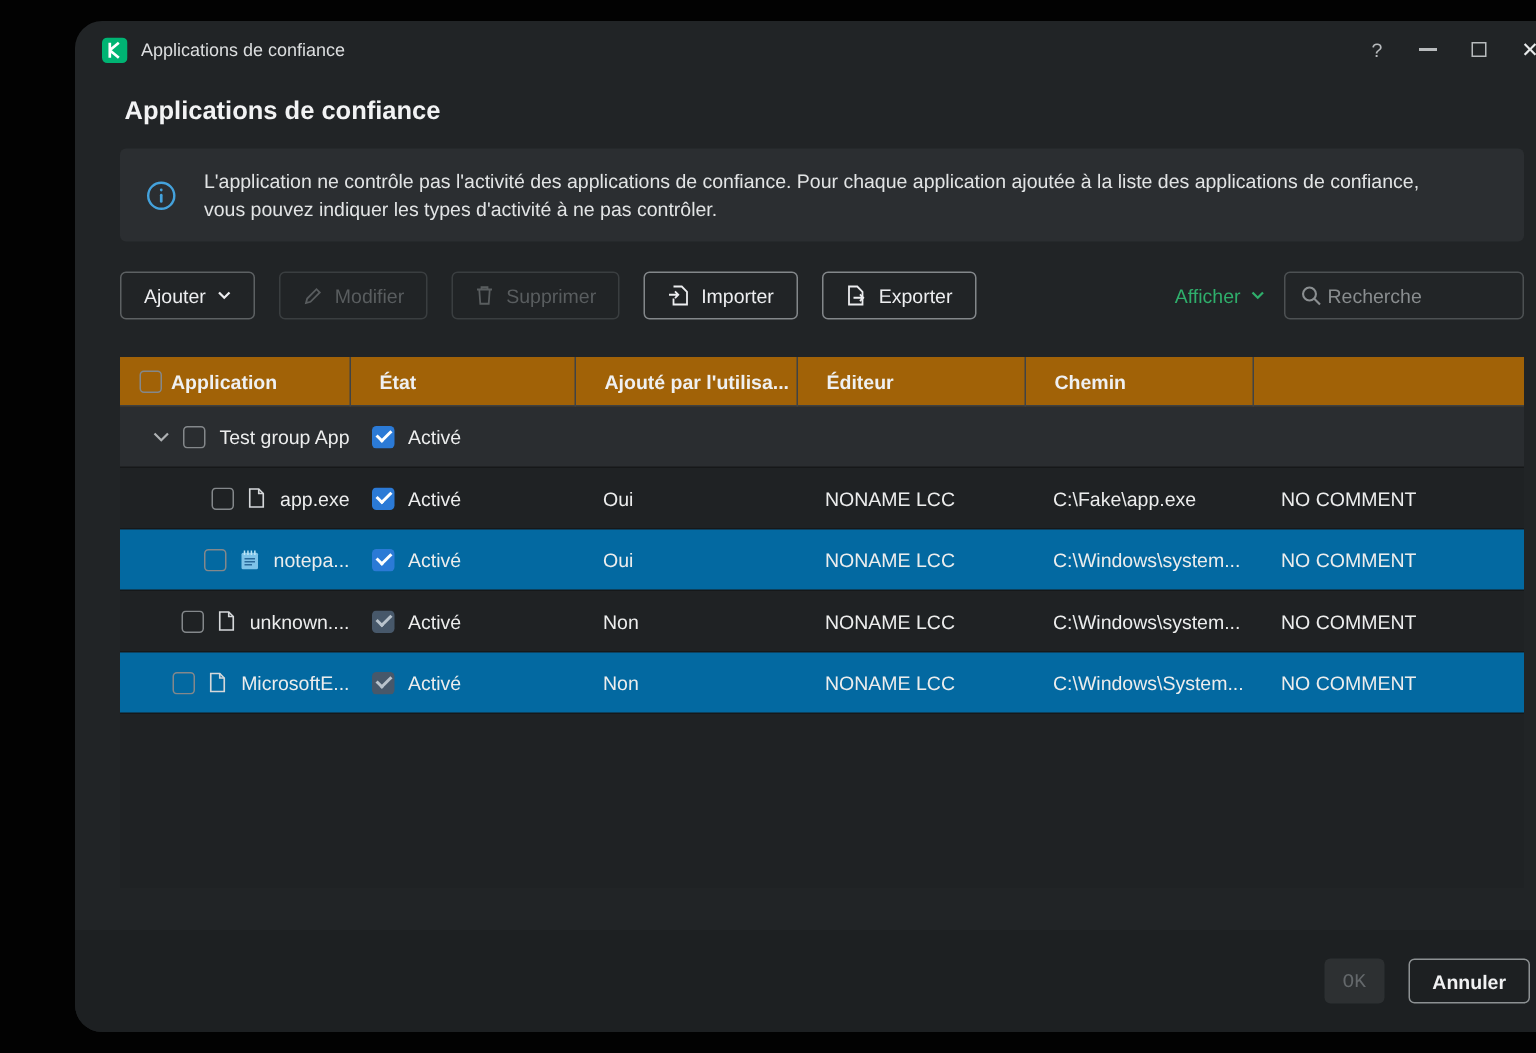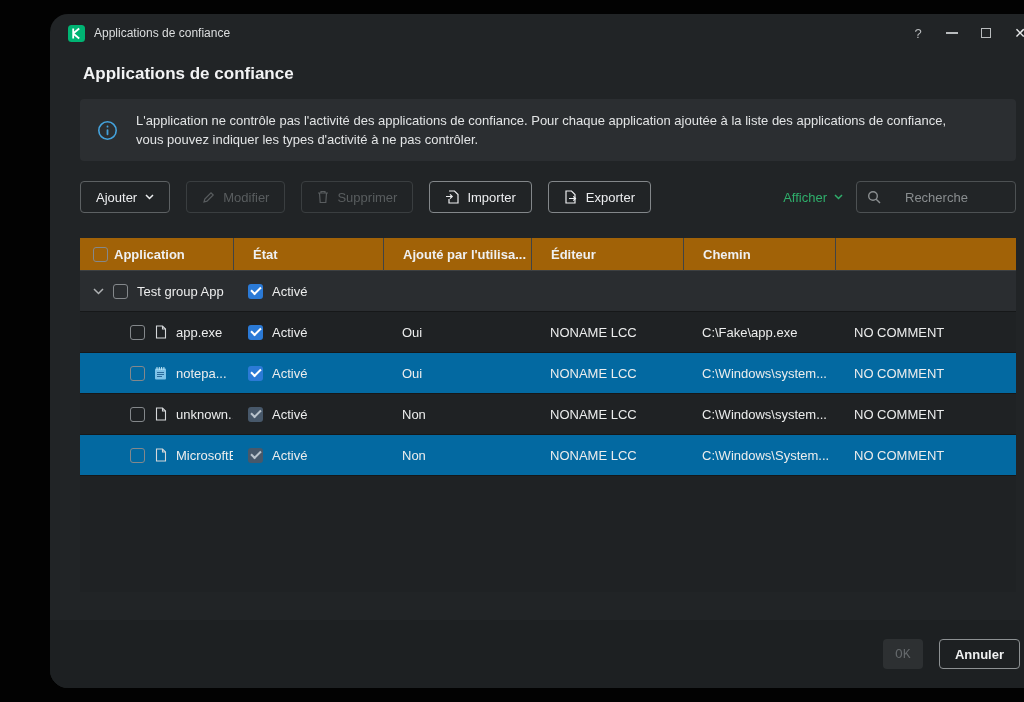--- a/index.html
+++ b/index.html
@@ -30,39 +30,39 @@
   .toolbar { margin:20px 30px 0; height:32px; display:flex; align-items:center;justify-content:flex-end; }
   .btn { height:32px; padding:0 15px; display:inline-flex; align-items:center; gap:8px;
          background:transparent; border:1px solid #5d6163; border-radius:4px; color:#edeef0;
          font-size:13px; margin-right:16px; cursor:pointer; font-family:inherit; white-space:nowrap; }
   .btn svg { flex:none; }
   .btn.disabled { border-color:#3a3e40; color:#595d5f; cursor:default; }
   .btn.bright { border-color:#83878a; }
   .show-link { margin-left:auto; margin-right:13px; display:inline-flex; align-items:center; gap:7px;
                color:#2fae6b; font-size:13px; cursor:pointer; background:none; border:none; font-family:inherit; }
   .search { width:160px; height:32px; background:#222527; border:1px solid #4d5153; border-radius:4px;
-            display:flex; align-items:center; gap:24px; padding:0 10px; }
+            display:flex; align-items:center; gap:4px; padding:0 10px; }
   .search input { flex:1; min-width:0; background:transparent; border:none; outline:none;
                   color:#e8eaeb; font-size:13px; font-family:inherit; }
   .search input::placeholder { color:#898d8f; }
 
   
   .table { margin:25px 30px 0; width:936px; height:354px; background:#1f2224; font-size:13px; }
   .thead { display:grid; grid-template-columns:28px 125px 150px 148px 152px 152px 156px 25px;
            height:33px; background:#a16207; border-bottom:1px solid #3d4042; align-items:center; }
   .thead > div { height:33px; display:flex; align-items:center; overflow:hidden; white-space:nowrap; }
   .th { font-weight:bold; color:#eff0f1; padding-left:19px; }
   .th-app { padding-left:6px; }
   .sep { border-left:1px solid #404345; }
   .cb-cell { padding-left:13px; }
 
   .trow { display:grid; grid-template-columns:153px 150px 148px 152px 152px 156px 25px;
           height:41px; align-items:center; border-bottom:1px solid #161819; }
   .trow .cell { padding-left:19px; overflow:hidden; white-space:nowrap; color:#eceded; }
-  .name-cell { display:flex; align-items:center; gap:9px; padding-left:13px !important; }
+  .name-cell { display:flex; align-items:center; gap:9px; padding-left:13px !important;justify-content:flex-end; }
   .name-cell.child { padding-left:50px !important; }
   .state-cell { display:flex; align-items:center; gap:9px; padding-left:15px !important; }
   .row-g { background:#2a2d30; }
   .row-a { background:#1f2224; }
   .row-b { background:#0369a1; }
 
   .cb { width:15px; height:15px; border-radius:3px; flex:none; display:flex;
         align-items:center; justify-content:center; cursor:pointer; }
   .cb.empty { border:1.5px solid #84888b; background:transparent; }
   .cb.checked { background:#2b7ad6; }

